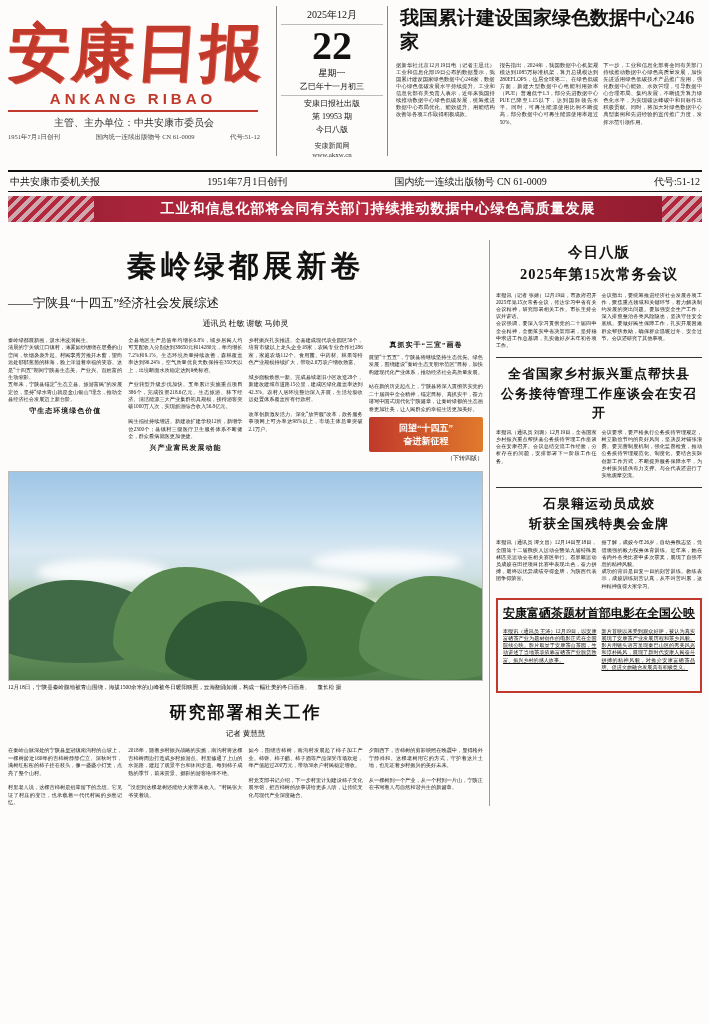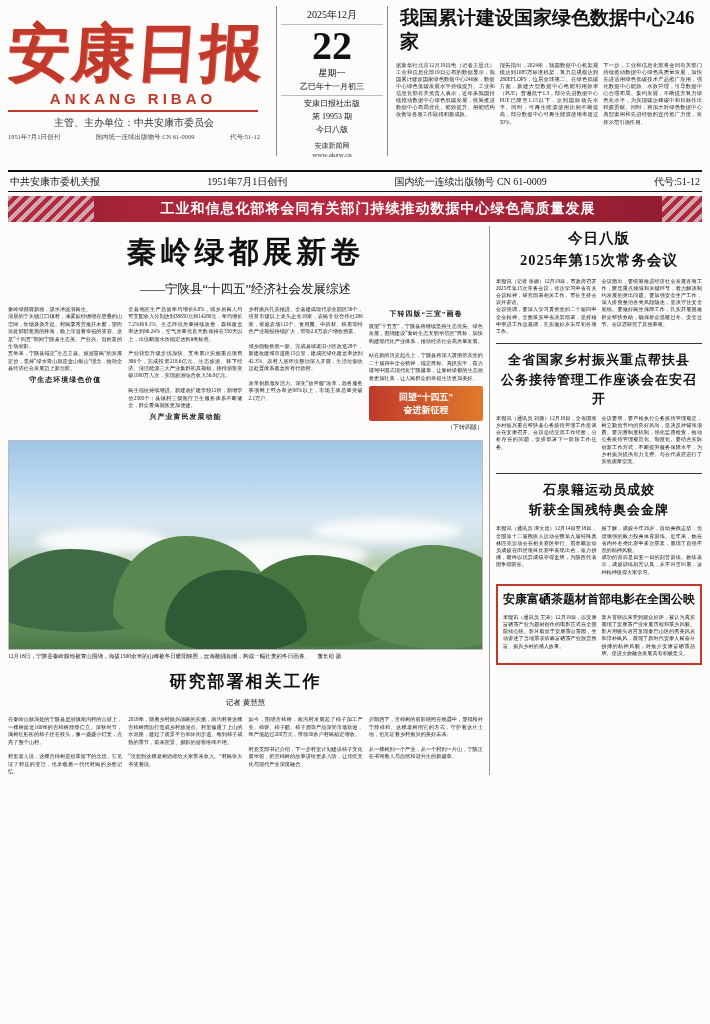--- a/index.html
+++ b/index.html
@@ -64,26 +64,26 @@
   .banner {
     margin-top:4px; height:26px; display:flex; align-items:center;
     background: linear-gradient(90deg,#8e1b2e 0%, #a8243a 18%, #b8293f 50%, #8e1b2e 100%);
     position:relative;
   }
   .banner .deco { width:86px; height:26px; background:repeating-linear-gradient(135deg,#d9c0c5 0 4px,#b8293f 4px 8px); opacity:.85;}
   .banner .txt { flex:1; text-align:center; color:#fff; font-size:14px; font-weight:bold; letter-spacing:1px;}
   .banner .deco2 { width:40px; height:26px; background:repeating-linear-gradient(135deg,#d9c0c5 0 4px,#b8293f 4px 8px); opacity:.85;}
 
   
-  .content { display:flex; margin-top:4px; }
+  .content { display:flex; margin-top:18px; }
   .left-area { width: 482px; padding-right:6px; border-right:1px solid #999;}
   .right-area { width: 212px; padding-left:6px; }
 
   .main-title { text-align:center; font-size:30px; font-weight:bold; letter-spacing:4px; margin-top:6px;}
-  .main-sub { text-align:center; font-size:12.5px; margin-top:8px;}
+  .main-sub { text-align:left; font-size:12.5px; margin-top:8px;}
   .main-byline { text-align:center; font-size:8px; margin-top:6px; color:#222;}
 
   .cols4 { display:flex; gap:6px; margin-top:8px; }
   .col { flex:1; font-size:5.2px; line-height:1.42; text-align:justify; color:#1a1a1a;}
   .subhead { font-weight:bold; font-size:7px; text-align:center; margin:4px 0 3px; letter-spacing:1px;}
 
   .redstamp {
     margin-top:4px; background:linear-gradient(90deg,#c0392b,#e07a2c);
     color:#fff; font-size:9px; font-weight:bold; text-align:center;
     padding:5px 2px; line-height:1.4; border-radius:2px;
@@ -104,21 +104,21 @@
   .art2-by { text-align:center; font-size:7.5px; margin-top:5px;}
 
   
   .r-title { text-align:center; font-weight:bold; font-size:14.5px; line-height:1.5; letter-spacing:1px; margin-top:2px;}
   .r-title.sm { font-size:13px; }
   .r-cols { display:flex; gap:5px; margin-top:6px;}
   .r-col { flex:1; font-size:5.1px; line-height:1.42; text-align:justify;}
   .r-divider { height:1px; background:#333; margin:8px 0 6px;}
 
   .boxed {
-    border:2px solid #c0392b; padding:5px 5px 6px; margin-top:8px;
+    border:2px solid #c0392b; padding:5px 5px 20px; margin-top:8px;text-decoration:underline;
   }
   .boxed .bt { text-align:center; font-weight:bold; font-size:12px; letter-spacing:0px;}
 </style>
 </head>
 <body>
 
 <div class="page">
 
   <div class="masthead">
     <div class="mast-left">
@@ -169,20 +169,21 @@
     <div class="txt">工业和信息化部将会同有关部门持续推动数据中心绿色高质量发展</div>
     <div class="deco2"></div>
   </div>
 
   <div class="content">
 
     <div class="left-area">
 
       <div class="main-title">秦岭绿都展新卷</div>
       <div class="main-sub">——宁陕县“十四五”经济社会发展综述</div>
+      <div class="main-byline">通讯员 杜敏 谢敏 马帅灵</div>
 
       <div class="cols4">
         <div class="col">
           <div style="white-space:pre-wrap">秦岭绿都展新画，汲水潜波润民生。
 清晨的宁关镇江口镇村，薄雾如纱缠绕在层叠的山峦间，炊烟袅袅升起。村民李秀芳推开木窗，望向远处郁郁葱葱的林海，脸上洋溢着幸福的笑容。这是“十四五”期间宁陕县生态美、产业兴、百姓富的生动缩影。
 五年来，宁陕县锚定“生态立县、旅游富民”的发展定位，坚持“绿水青山就是金山银山”理念，推动全县经济社会发展迈上新台阶。</div>
           <div class="subhead">守生态环境绿色价值</div>
         </div>
         <div class="col">
           <div style="white-space:pre-wrap">全县地区生产总值年均增长6.8%，城乡居民人均可支配收入分别达到38650元和14280元，年均增长7.2%和9.1%。生态环境质量持续改善，森林覆盖率达到96.24%，空气质量优良天数保持在350天以上，出境断面水质稳定达到Ⅱ类标准。
@@ -193,21 +194,21 @@
           <div class="subhead">兴产业富民发展动能</div>
         </div>
         <div class="col">
           <div style="white-space:pre-wrap">乡村振兴扎实推进。全县建成现代农业园区56个，培育市级以上龙头企业18家，农民专业合作社286家，家庭农场112个。食用菌、中药材、林果等特色产业规模持续扩大，带动2.6万农户增收致富。
 
 城乡面貌焕然一新。完成县城老旧小区改造28个，新建改建城市道路15公里，建成区绿化覆盖率达到42.3%。农村人居环境整治深入开展，生活垃圾收运处置体系覆盖所有行政村。
 
 改革创新激发活力。深化“放管服”改革，政务服务事项网上可办率达98%以上，市场主体总量突破2.1万户。</div>
         </div>
         <div class="col">
-          <div class="subhead">下转四版“三宜”画卷</div>
+          <div class="subhead">真抓实干“三宜”画卷</div>
           <div style="white-space:pre-wrap">展望“十五五”，宁陕县将继续坚持生态优先、绿色发展，围绕建设“秦岭生态文明示范区”目标，加快构建现代化产业体系，推动经济社会高质量发展。
 
 站在新的历史起点上，宁陕县将深入贯彻落实党的二十届四中全会精神，锚定目标、真抓实干，奋力谱写中国式现代化宁陕篇章，让秦岭绿都的生态画卷更加壮美，让人民群众的幸福生活更加美好。</div>
           <div class="redstamp" style="white-space:pre-line">回望“十四五”
 奋进新征程</div>
           <div class="cont-note">（下转四版）</div>
         </div>
       </div>
 
       <div class="photo-wrap">

